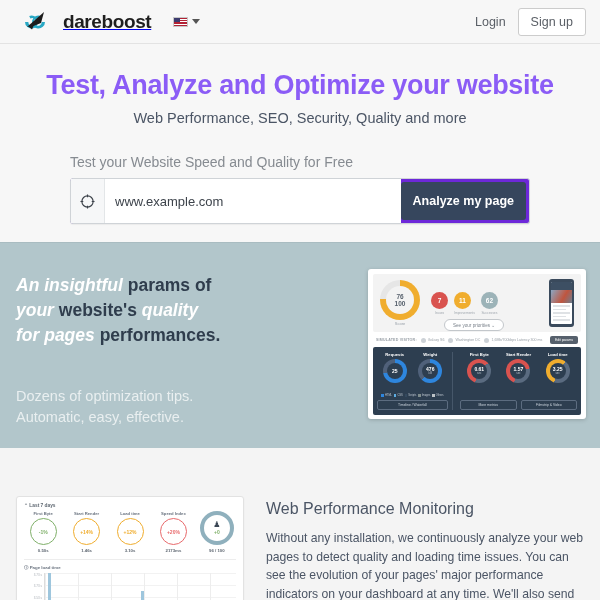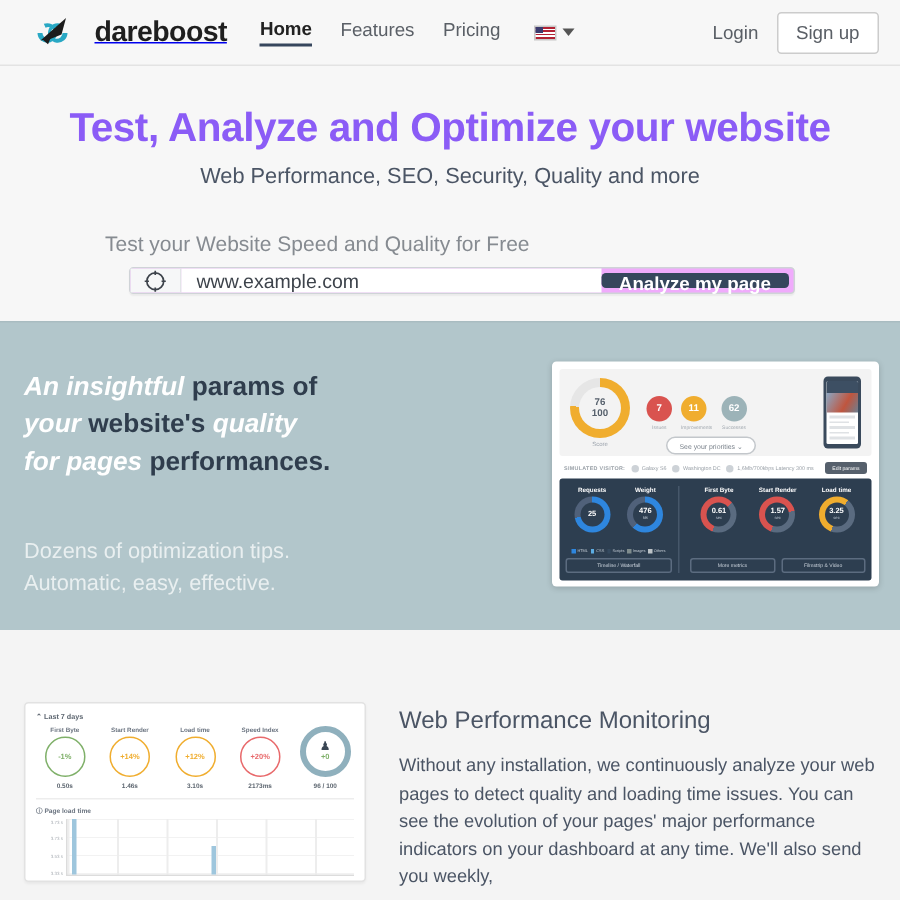--- a/index.html
+++ b/index.html
@@ -57,24 +57,23 @@
     font-size: 27px; color: #8b5cf6; font-weight: bold;
     letter-spacing: -0.3px;
   }
   .hero h2 {
     font-size: 14.5px; color: #4b5565; font-weight: normal;
     margin-top: 9px;
   }
   .search-block { margin: 28px auto 0; width: 460px; text-align: left; }
   .search-label { font-size: 14px; color: #868b91; margin-bottom: 8px; }
   .search-bar {
-    display: flex; align-items: stretch; background: #f0abfc;
-    border: 1px solid #cfd3d7; border-radius: 3px; height: 18px;
+    display: flex; align-items: stretch; background: #6d28d9;
+    border: 1px solid #cfd3d7; border-radius: 3px; height: 46px;
     box-shadow: 0 1px 1px rgba(0,0,0,.05);
-    margin-left: 16px;
   }
   .search-icon-box {
     width: 34px; display: flex; align-items: center; justify-content: center;
     background: #f6f7f8; border-right: 1px solid #e3e6e8;
   }
   .url-input {
     flex: 1; border: none; outline: none; font-size: 13px;
     color: #3d434b; padding: 0 10px;
     font-family: "Liberation Sans", sans-serif;
   }
@@ -255,25 +254,20 @@
     <a class="logo-wrap" href="#">
       <svg class="logo-mark" viewBox="0 0 42 24">
         <path d="M15 12a6.5 6.5 0 1 0 4.2 -6.1 l1.2 2.6 A3.9 3.9 0 1 1 18.3 12z" fill="#29a8c4" transform="translate(-4,0)"></path>
         <path d="M27 12a6.5 6.5 0 1 1 -4.2 -6.1 l-1.2 2.6 A3.9 3.9 0 1 0 23.7 12z" fill="#29a8c4" transform="translate(4,0)"></path>
         <path d="M13 17 L30 2 L27 13 L19.5 16 Z" fill="#1c1c1c"></path>
         <path d="M14.5 16.5 L20 14.8 L18 19.5 Z" fill="#1c1c1c"></path>
       </svg>
       <span class="logo-text">dareboost</span>
     </a>
 
-    <div class="nav-links">
-      <a class="nav-link active" href="#">Home</a>
-      <a class="nav-link" href="#">Features</a>
-      <a class="nav-link" href="#">Pricing</a>
-    </div>
 
     <div class="lang-sel">
       <span class="flag"></span>
       <span class="caret"></span>
     </div>
 
     <div class="nav-right">
       <a class="login-link" href="#">Login</a>
       <button class="signup-btn">Sign up</button>
     </div>

